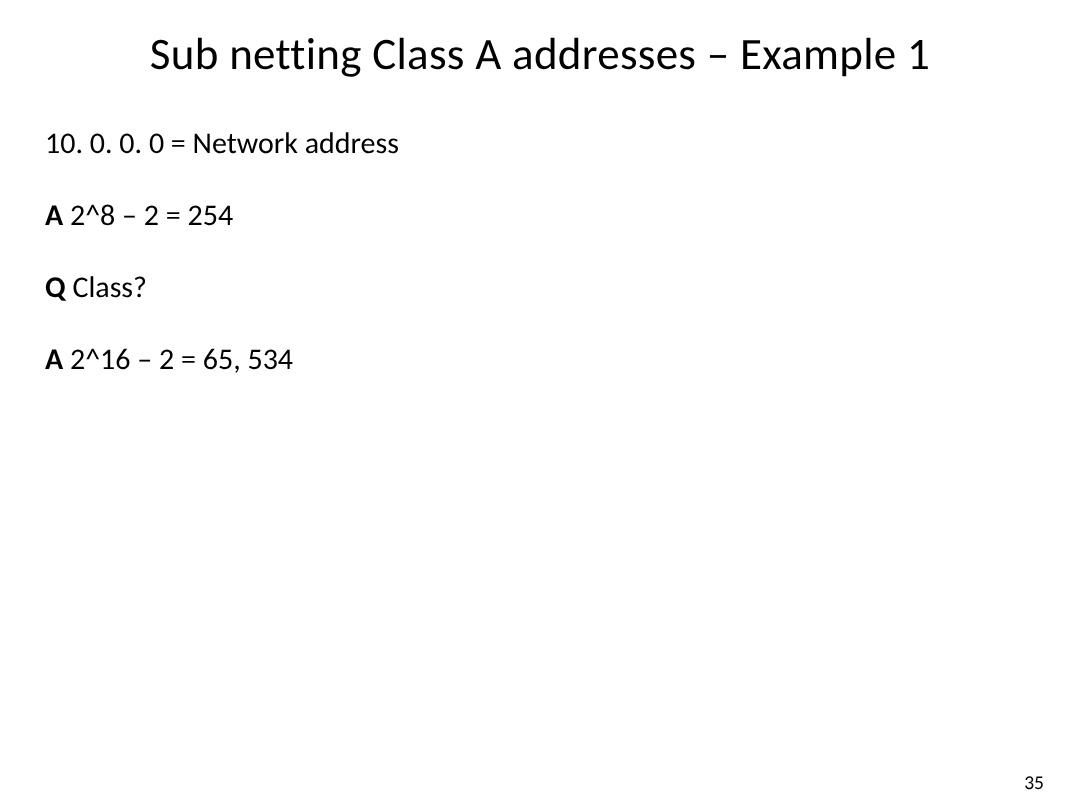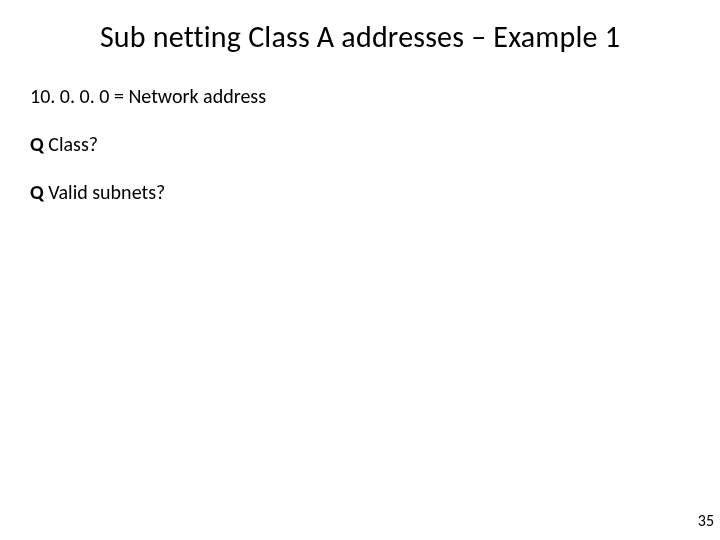--- a/index.html
+++ b/index.html
@@ -40,48 +40,51 @@
     line-height: 1.2;
     margin-bottom: 24px;
     font-weight: 400;
   }
   .line .bold {
     font-weight: 700;
   }
   .page-number {
     position: absolute;
     bottom: 10px;
-    right: 6px;
-    font-size: 16px;
+    right: 24px;
+    font-size: 13px;
     color: #000;
   }
 </style>
 </head>
 <body>
 
 <div class="slide">
 
   <div class="title">Sub netting Class A addresses – Example 1</div>
 
   <div class="body">
 
     <div class="line">
       <span>10. 0. 0. 0 = Network address</span>
     </div>
 
 
 
+    <div class="line">
+      <span class="bold">A</span><span> 2^8 – 2 = 254</span>
+    </div>
 
     <div class="line">
       <span class="bold">Q</span><span> Class?</span>
     </div>
 
+    <div class="line">
+      <span class="bold">A</span><span> 2^16 – 2 = 65, 534</span>
+    </div>
 
-    <div class="line">
-      <span class="bold">Q</span><span> Valid subnets?</span>
-    </div>
 
 
   </div>
 
   <div class="page-number">35</div>
 
 </div>
 
 </body></html>

